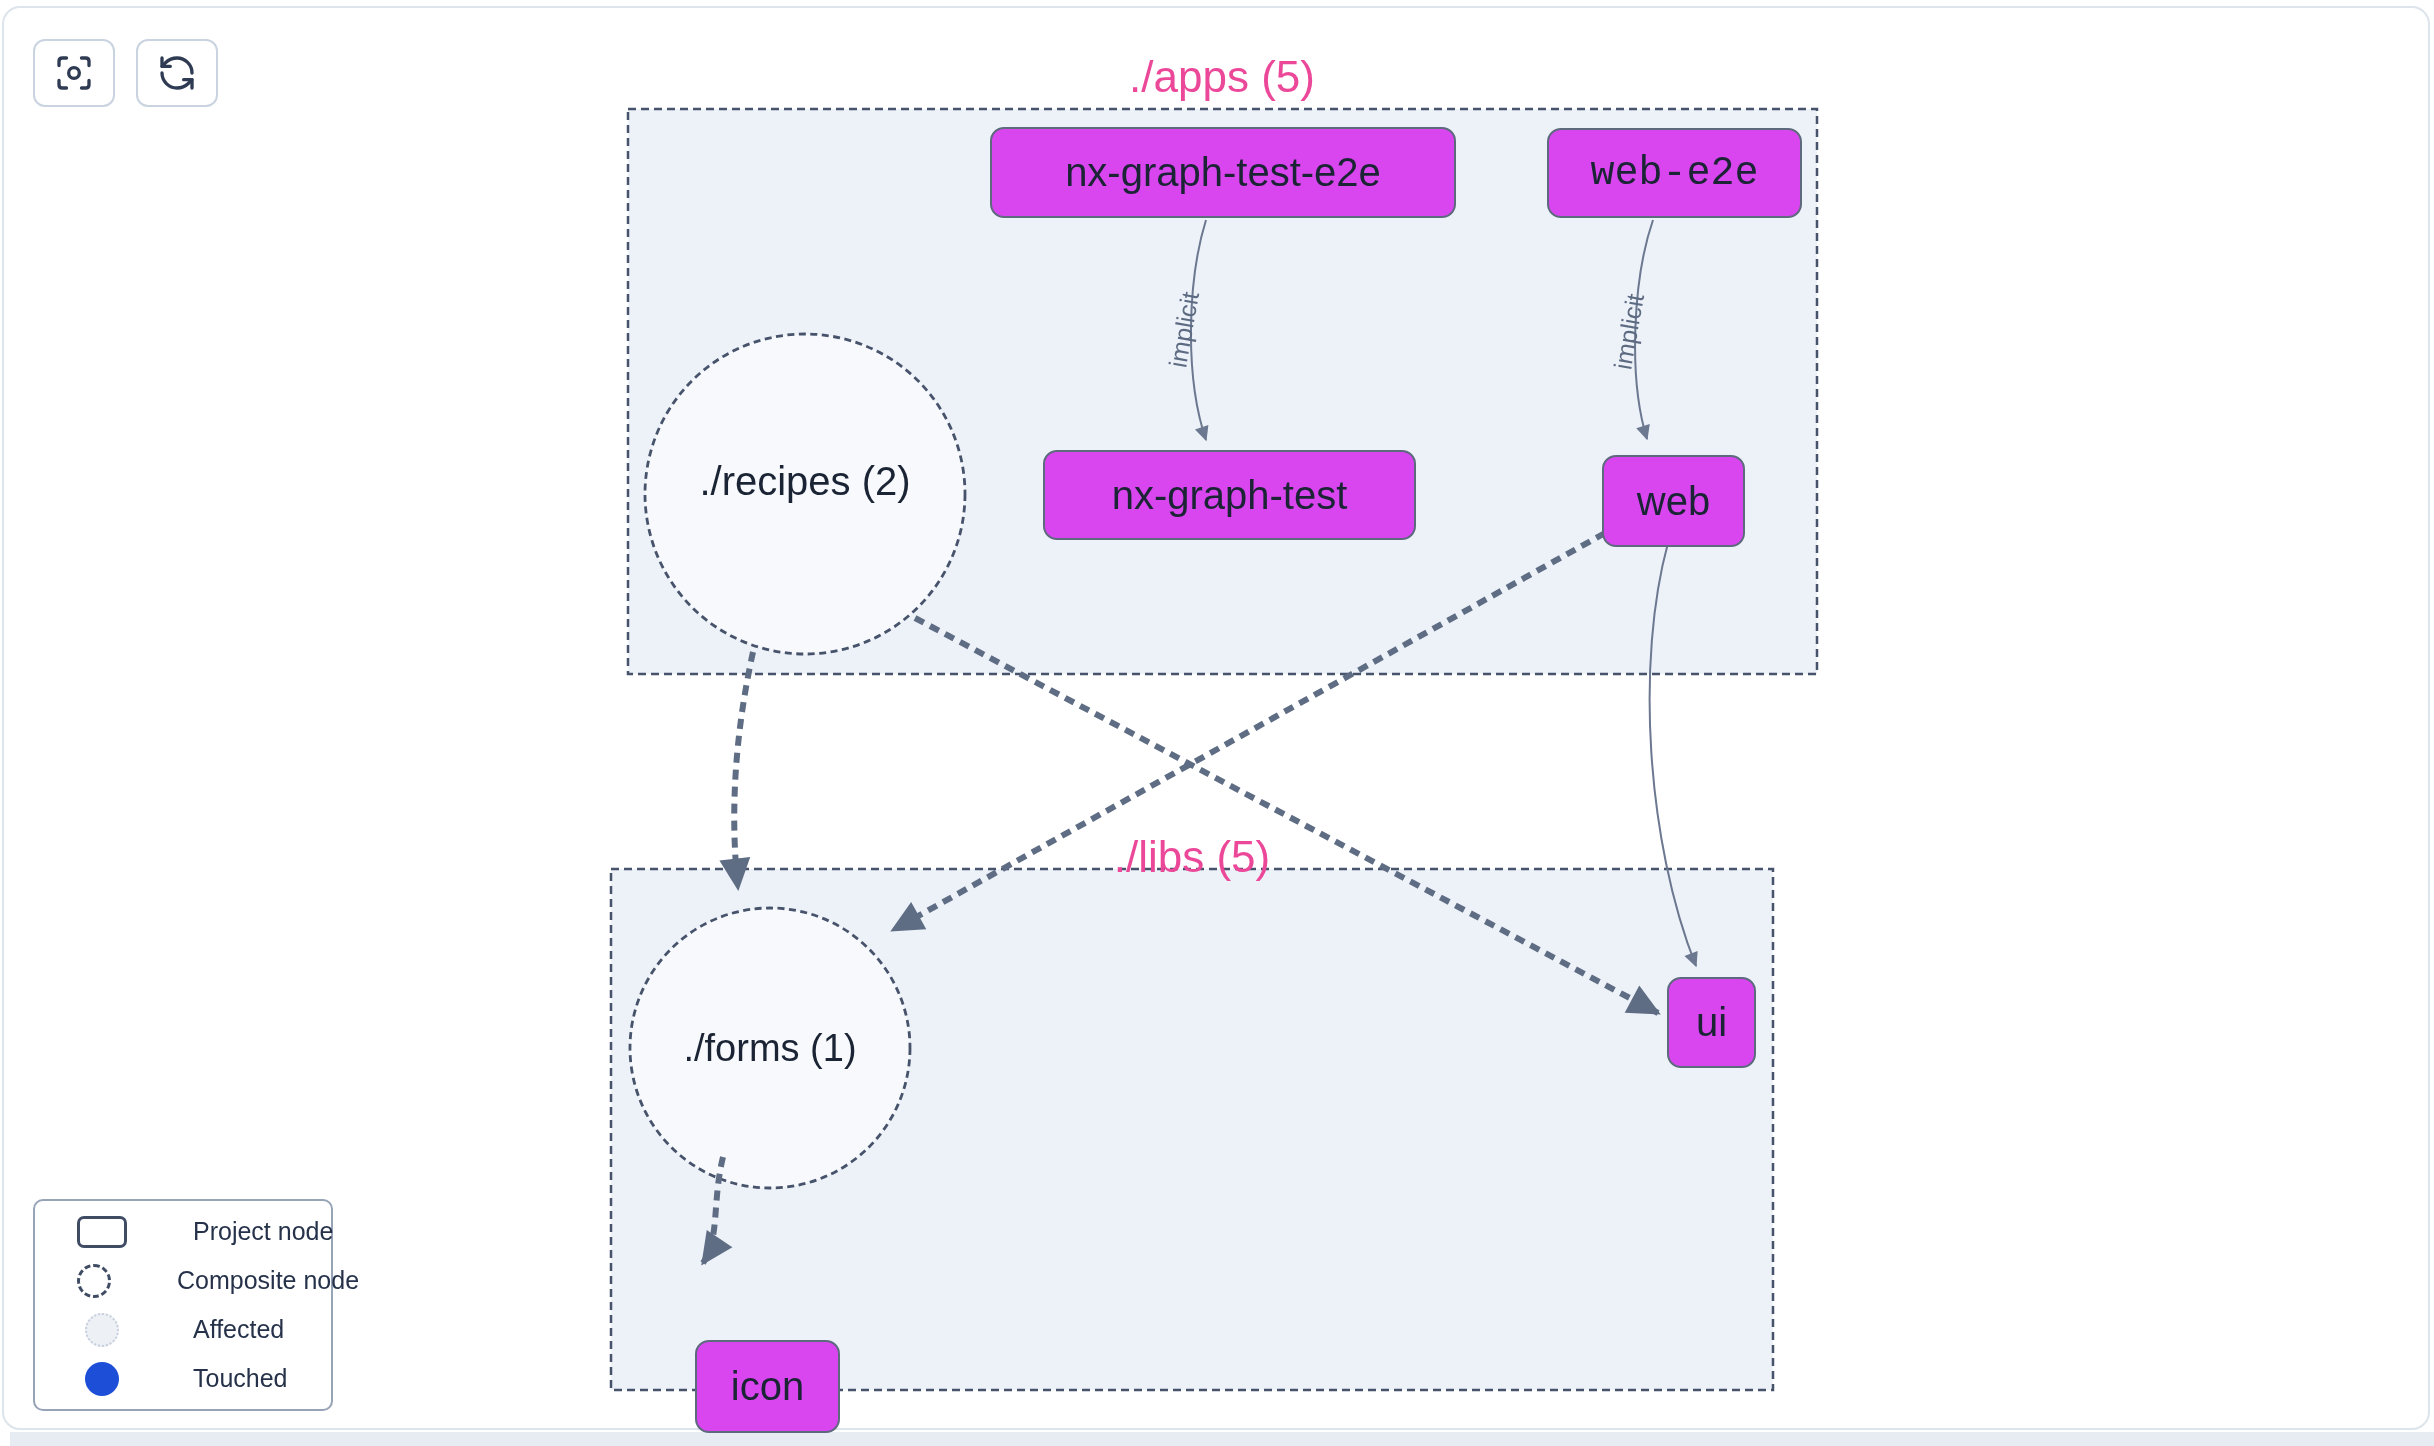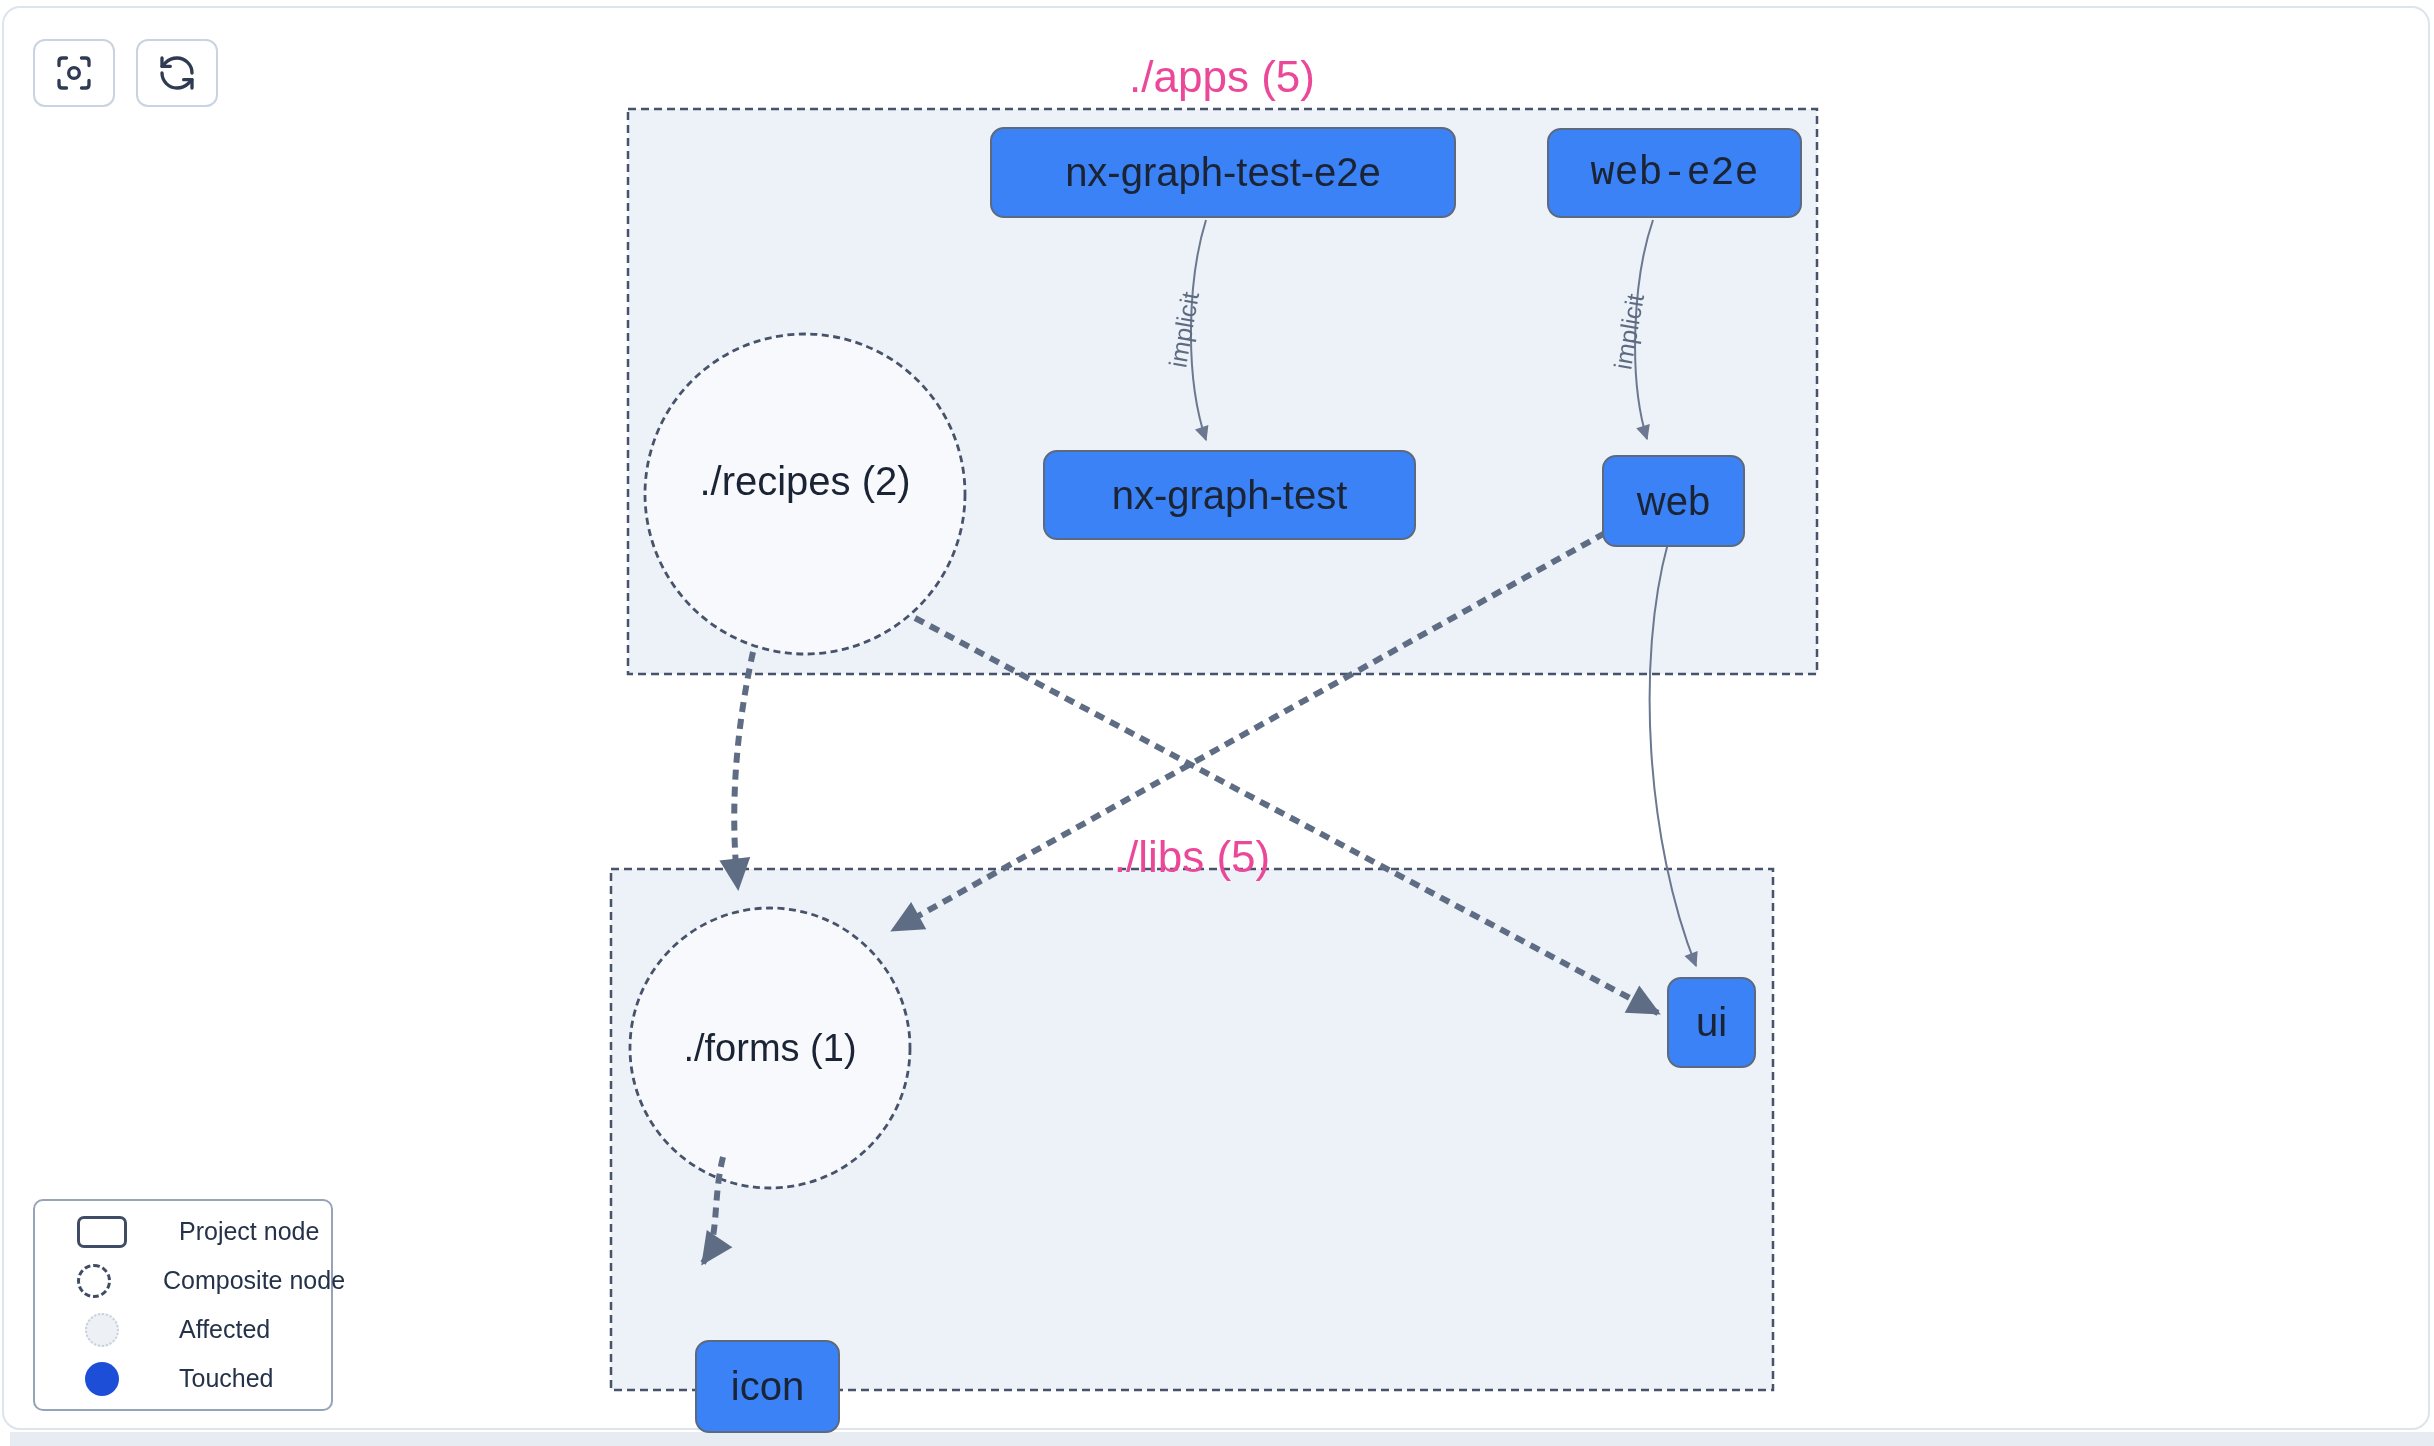--- a/index.html
+++ b/index.html
@@ -17,21 +17,21 @@
 
   svg.graph { position: absolute; left: 0; top: 0; width: 2434px; height: 1446px; }
 
   .group-title {
     position: absolute; color: #ec4899; font-size: 44px; line-height: 54px;
     text-align: center; white-space: nowrap; transform: translateX(-50%);
   }
 
   .node-box {
     position: absolute; display: flex; align-items: center; justify-content: center;
-    background: #3b82f6; border: 2px solid #5d6a7e; border-radius: 14px;
+    background: #d946ef; border: 2px solid #5d6a7e; border-radius: 14px;
     color: #1b2434; font-size: 40px; white-space: nowrap; cursor: pointer;
   }
 
   .circle-label {
     position: absolute; text-align: center; color: #1b2434; font-size: 40px;
     white-space: nowrap; transform: translate(-50%, -50%); cursor: pointer;
   }
 
   .toolbar-btn {
     position: absolute; width: 82px; height: 68px; background: #ffffff;
@@ -39,21 +39,21 @@
     display: flex; align-items: center; justify-content: center; cursor: pointer;
   }
   .toolbar-btn svg { width: 40px; height: 40px; }
 
   .legend {
     position: absolute; left: 33px; top: 1199px; width: 300px; height: 212px;
     background: #ffffff; border: 2px solid #97a3b6; border-radius: 10px;
     display: flex; flex-direction: column; justify-content: center;
     padding: 10px 0 10px 42px; gap: 13px;
   }
-  .legend-row { display: flex; align-items: center; gap: 52px; height: 36px; }
+  .legend-row { display: flex; align-items: center; gap: 66px; height: 36px; }
   .legend-swatch-wrap { width: 50px; display: flex; justify-content: center; align-items: center; }
   .sw-project   { width: 50px; height: 32px; border: 3px solid #3f4c63; border-radius: 7px; background: #fff; }
   .sw-composite { width: 34px; height: 34px; border: 3px dashed #3f4c63; border-radius: 50%; background: #fff; }
   .sw-affected  { width: 34px; height: 34px; border: 2px dotted #c7cfdb; border-radius: 50%; background: #edf1f6; }
   .sw-touched   { width: 34px; height: 34px; border-radius: 50%; }
   .legend-label { color: #26324a; font-size: 25px; white-space: nowrap; }
 </style>
 </head>
 <body>
 

